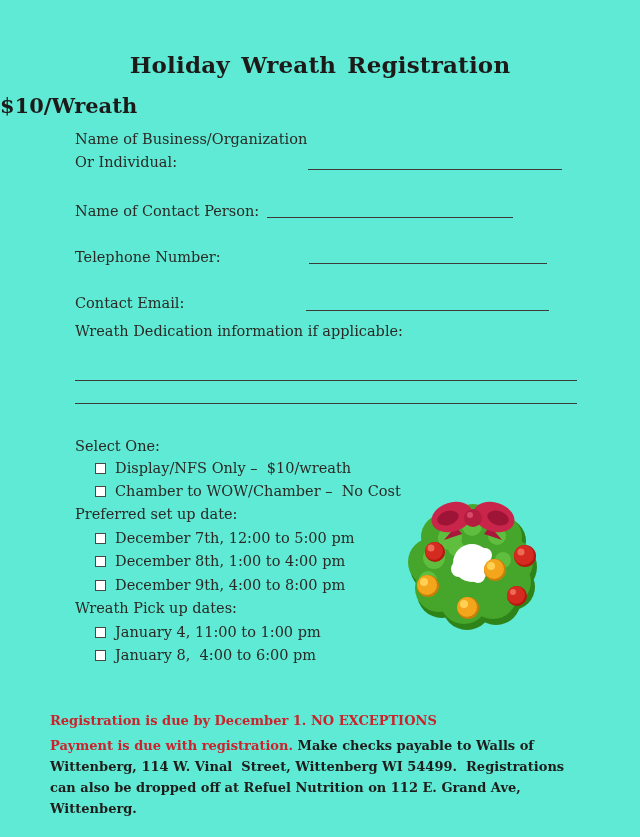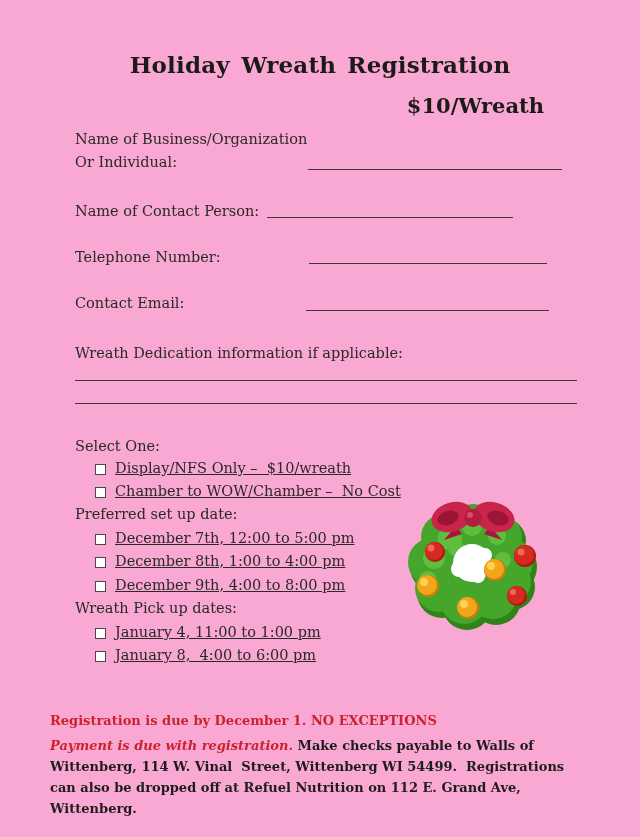--- a/index.html
+++ b/index.html
@@ -1,61 +1,60 @@
 <!DOCTYPE html>
 <html><head>
 <meta charset="utf-8">
 <style>
   * { margin: 0; padding: 0; box-sizing: border-box; }
   html, body { background: #ffffff; }
   .page {
     position: relative;
     width: 640px;
     height: 837px;
-    background: #f9a8d4;
+    background: #5eead4;
     font-family: "DejaVu Serif", "Liberation Serif", serif;
     color: #2b2926;
     overflow: hidden;
   }
   .page-title {
     position: absolute;
     top: 51px; left: 0; width: 640px;
     text-align: center;
     font-size: 23px;
     font-weight: 700;
     letter-spacing: 0.2px;
     word-spacing: 3px;
     color: #1d1b19;
   }
   .page-subtitle {
     position: absolute;
     top: 93px; left: 0; width: 544px;
-    text-align: right;
+    text-align: left;
     font-size: 21px;
     font-weight: 700;
     color: #1d1b19;
   }
   .lbl {
     position: absolute;
     left: 75px;
     font-size: 14.5px;
     white-space: pre-wrap;
   }
   .uline {
     position: absolute;
     height: 0;
     border-bottom: 1.5px solid #3d3a38;
   }
   .opt {
     position: absolute;
     left: 95px;
     display: flex;
-    align-items: center;
+    align-items: flex-start;
     font-size: 14.5px;
-    text-decoration: underline;
   }
   .cb {
     display: inline-block;
     width: 11px; height: 11px;
     border: 1.4px solid #4a4744;
     background: #ffffff;
     margin-right: 9px;
     margin-top: 3px;
     flex: 0 0 auto;
   }
@@ -71,21 +70,21 @@
     font-weight: 700;
     color: #cb222b;
   }
   .notice {
     font-size: 13px;
     font-weight: 700;
     line-height: 21px;
     color: #1f1d1b;
     white-space: pre-wrap;
   }
-  .notice .red { color: #cb222b; font-style: italic; }
+  .notice .red { color: #cb222b; }
   .questions {
     font-size: 12.5px;
     color: #3a3734;
   }
   .wreath {
     position: absolute;
     left: 398px;
     top: 492px;
     width: 150px;
     height: 142px;
@@ -105,21 +104,21 @@
 
   <div class="lbl" style="top:203px">Name of Contact Person:</div>
   <div class="uline" style="left:267px; top:217px; width:246px"></div>
 
   <div class="lbl" style="top:249px">Telephone Number:</div>
   <div class="uline" style="left:309px; top:263px; width:238px"></div>
 
   <div class="lbl" style="top:295px">Contact Email:</div>
   <div class="uline" style="left:306px; top:310px; width:243px"></div>
 
-  <div class="lbl" style="top:345px">Wreath Dedication information if applicable:</div>
+  <div class="lbl" style="top:323px">Wreath Dedication information if applicable:</div>
   <div class="uline" style="left:75px; top:380px; width:502px"></div>
   <div class="uline" style="left:75px; top:403px; width:502px"></div>
 
   <div class="lbl" style="top:438px">Select One:</div>
   <div class="opt" style="top:460px">
     <span class="cb"></span>
       <span class="opt-label">Display/NFS Only –  $10/wreath</span>
   </div>
   <div class="opt" style="top:483px">
     <span class="cb"></span>

